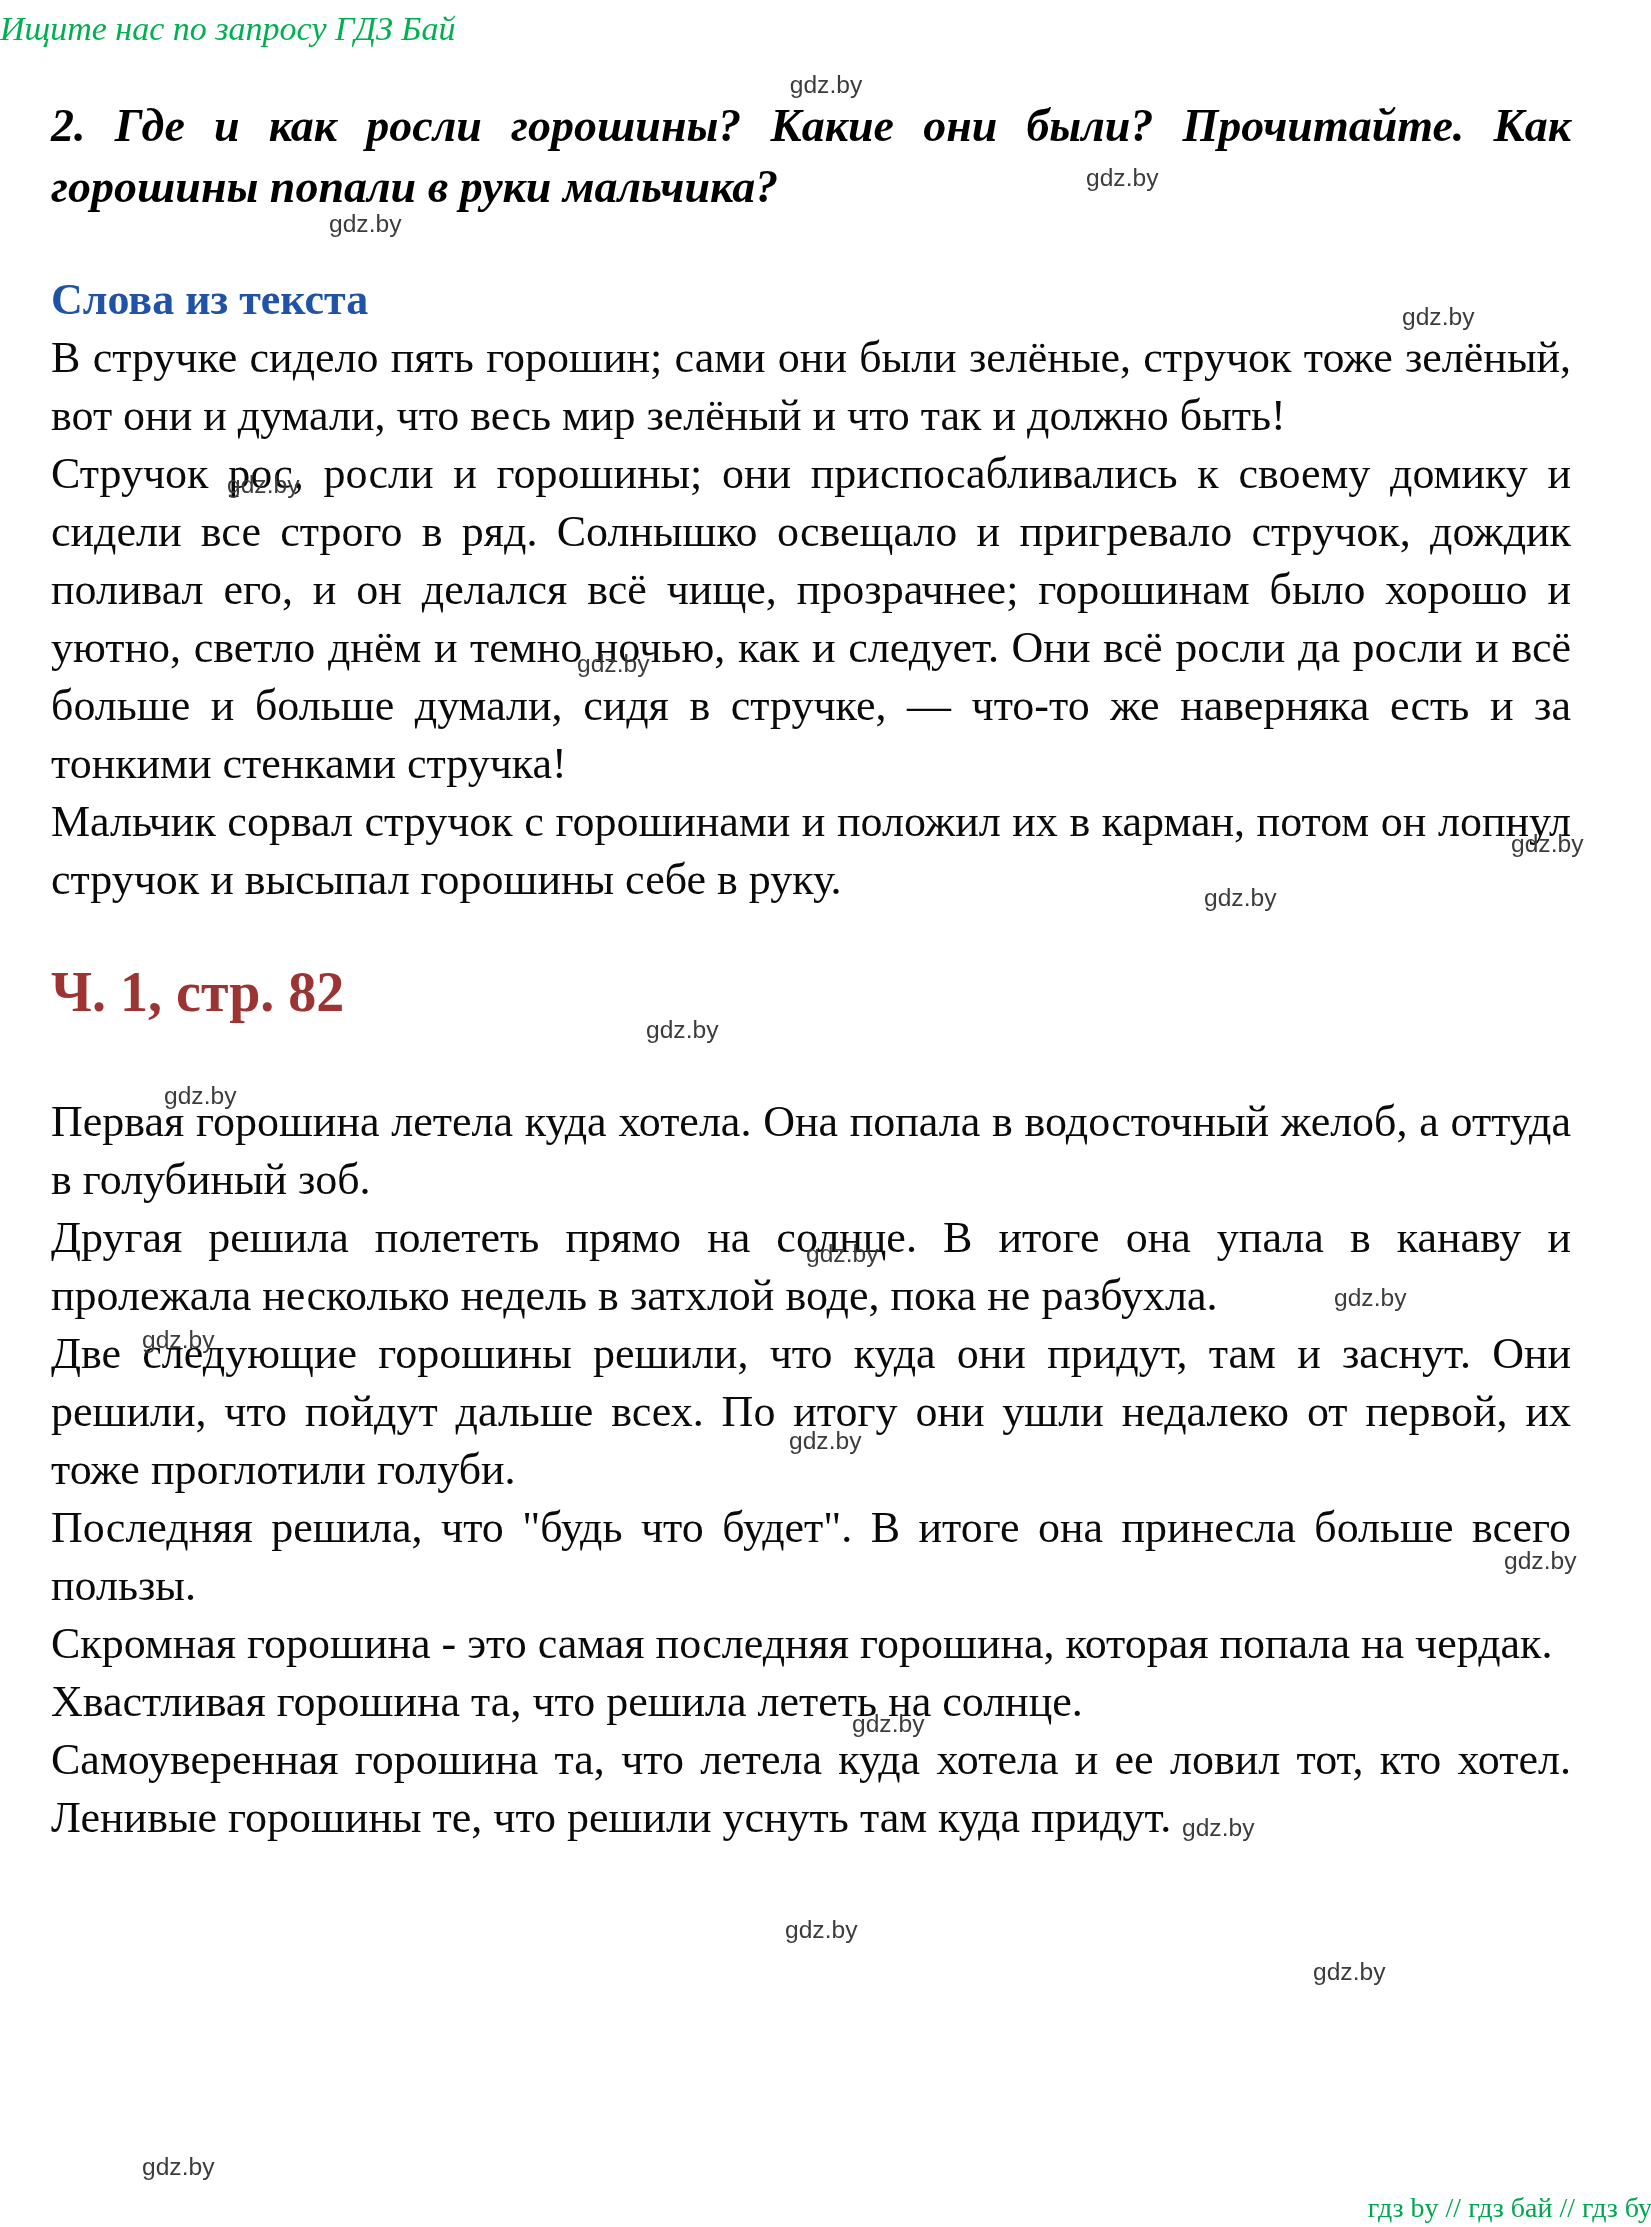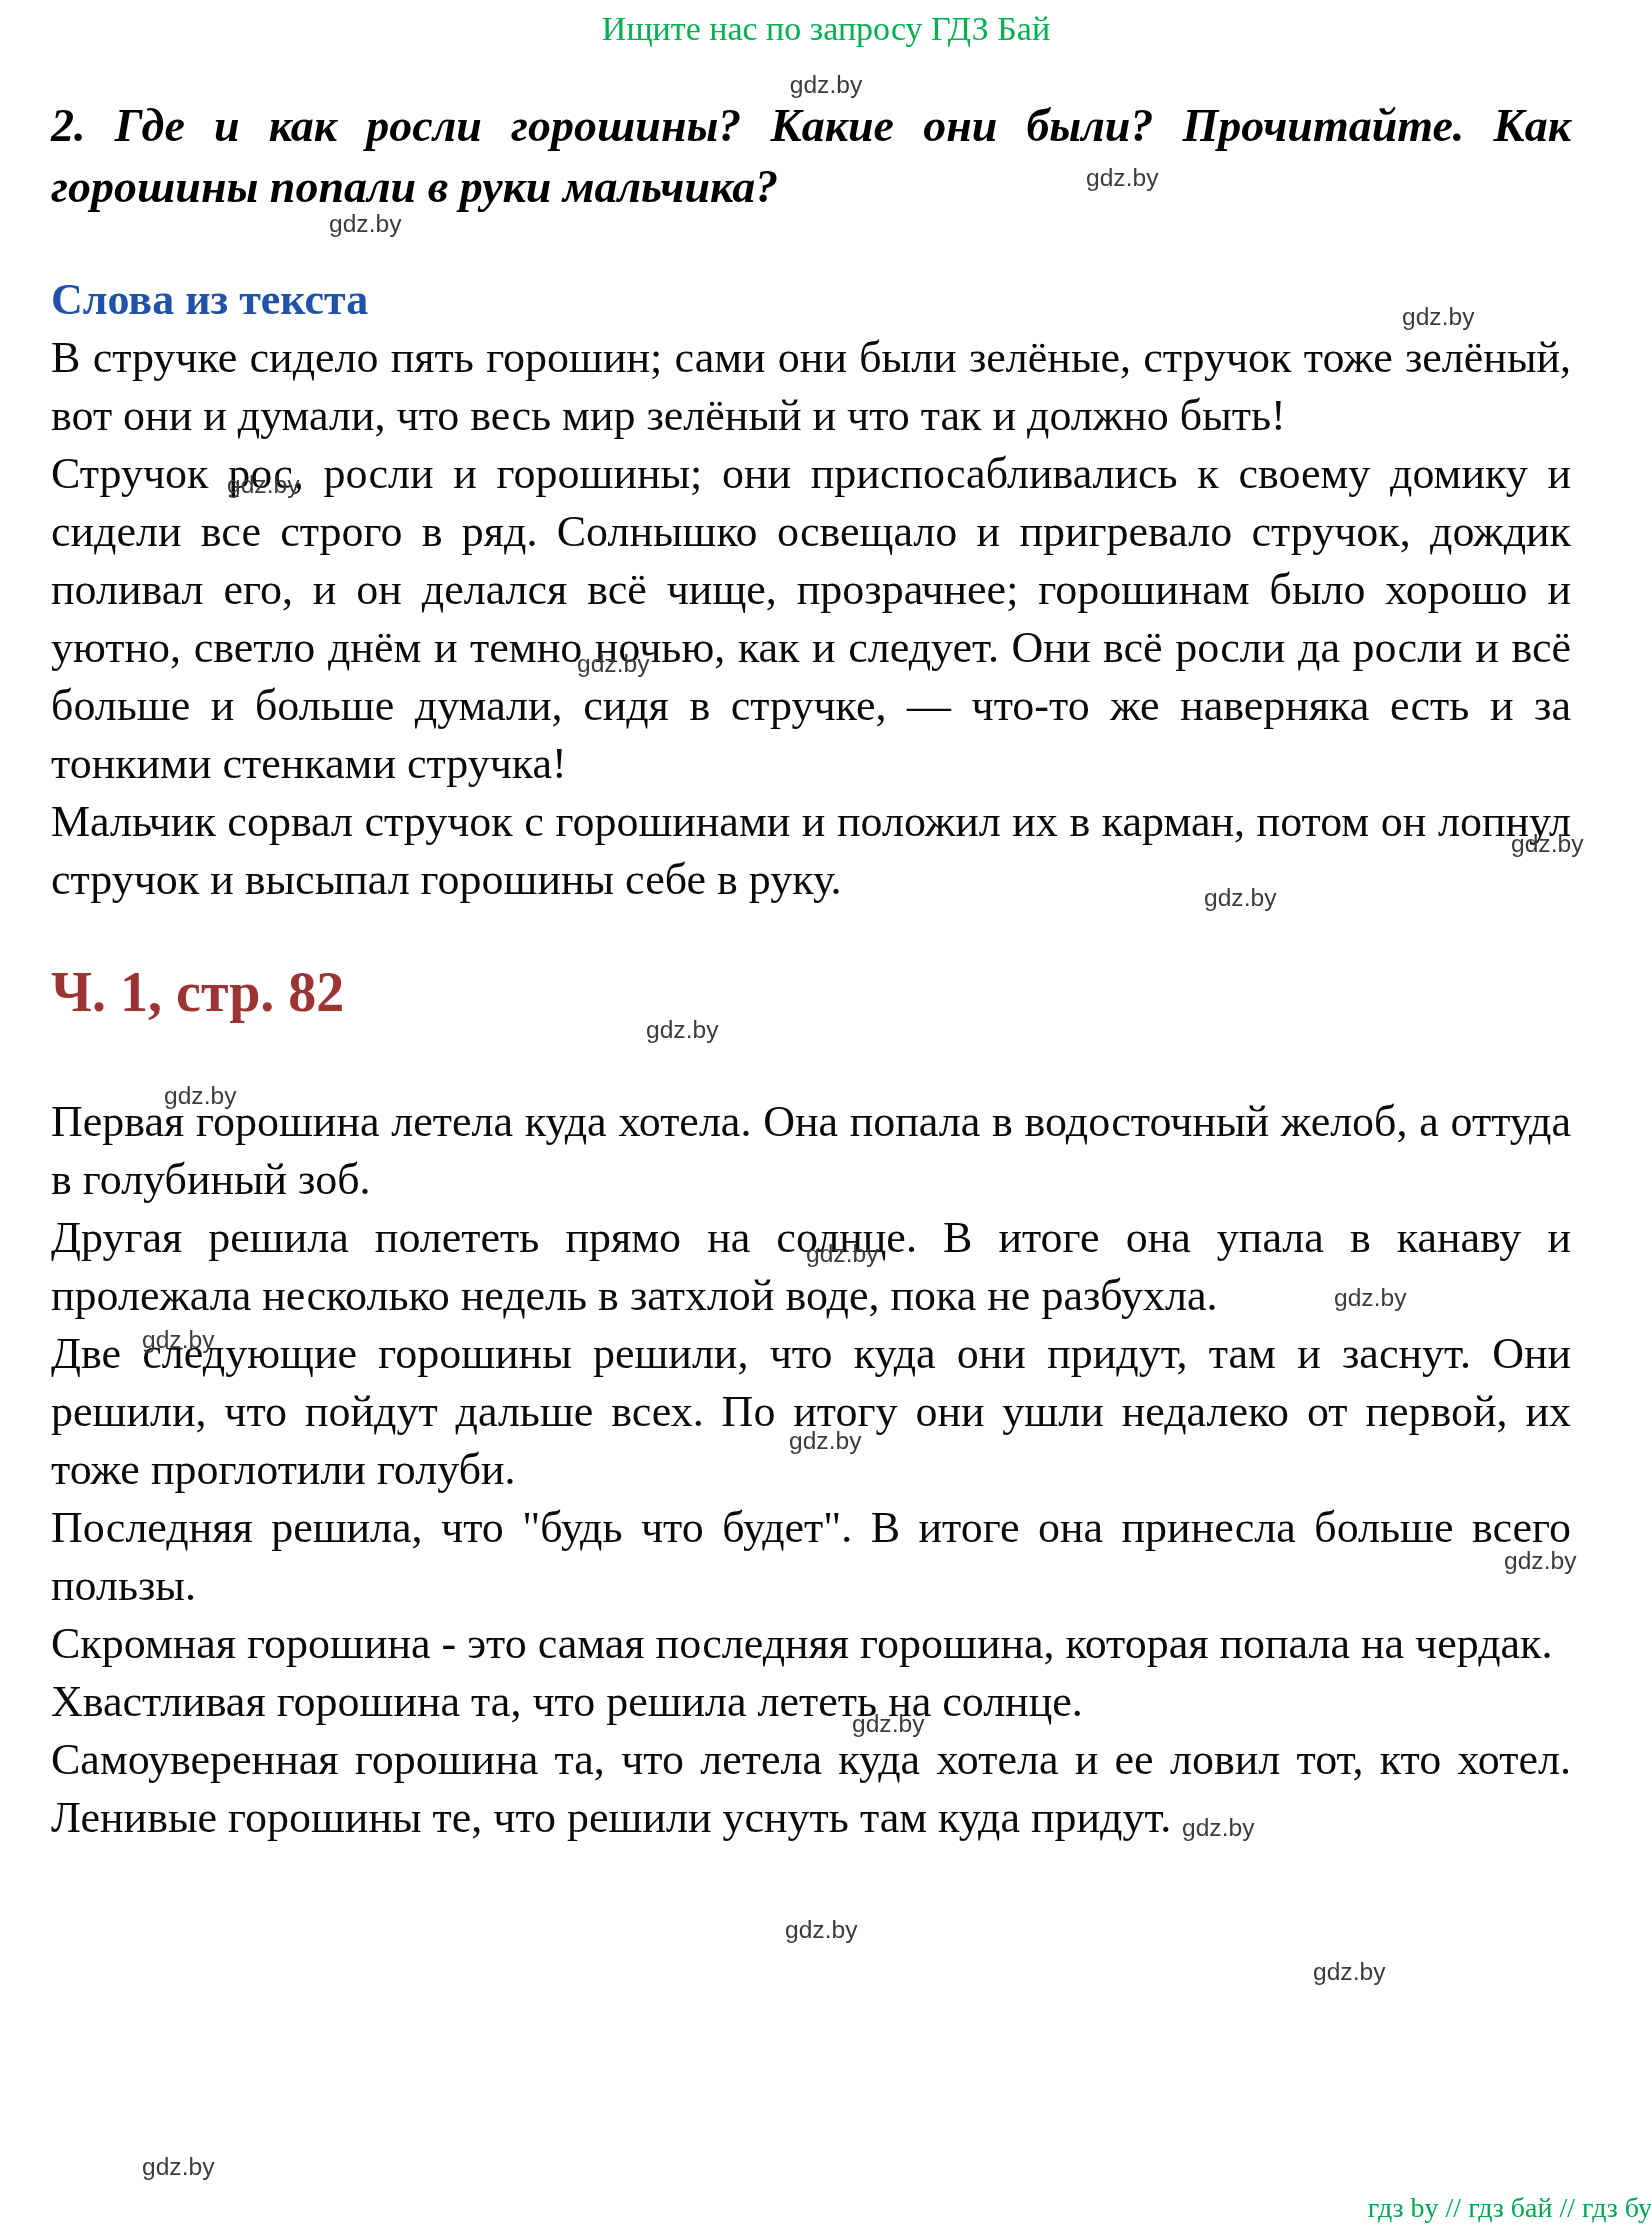--- a/index.html
+++ b/index.html
@@ -10,23 +10,23 @@
     color: #0a0a0a;
   }
   .page {
     position: relative;
     width: 1652px; height: 2227px;
     background: #ffffff;
     overflow: hidden;
   }
   .banner {
     padding-top: 10.2px;
-    text-align: center;
     font-size: 34px;
     color: #00b050;
+    font-style: italic;
   }
   .content {
     padding: 0 81px 0 51px;
   }
   .q-heading {
     margin-top: 47px;
     font-size: 46px;
     font-weight: bold;
     font-style: italic;
     line-height: 61px;

